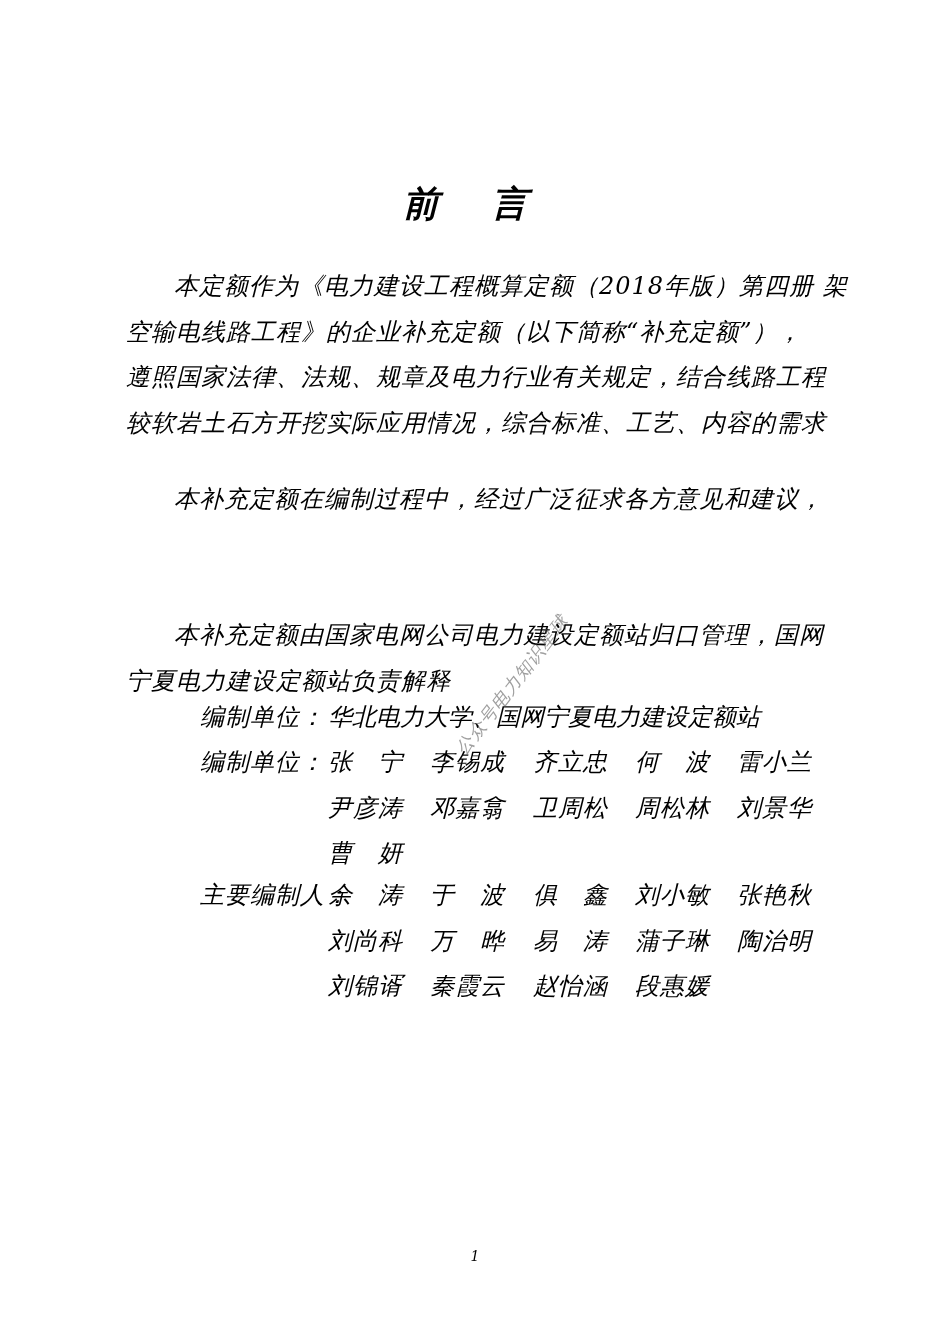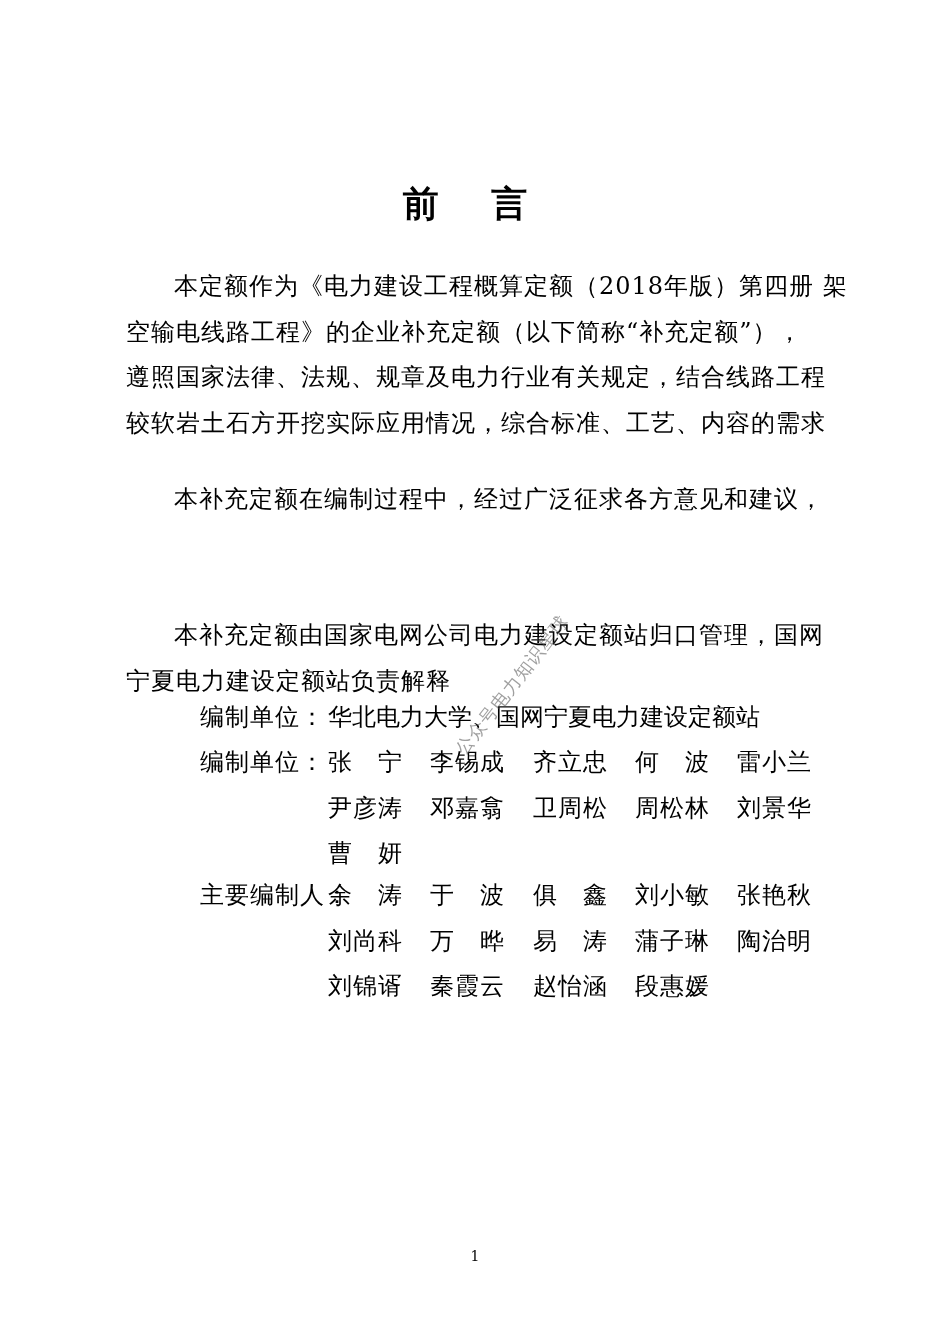--- a/index.html
+++ b/index.html
@@ -1,21 +1,21 @@
 <!DOCTYPE html>
 <html><head>
 <meta charset="utf-8">
 <style>
   html, body { margin: 0; padding: 0; background: #ffffff; }
   body {
     width: 950px; height: 1344px; position: relative; overflow: hidden;
     font-family: "DejaVu Serif", "Liberation Serif", serif;
     color: #000;
   }
-  .page { position: absolute; left: 0; top: 0; width: 950px; height: 1344px; }
+  .page { position: absolute; left: 0; top: 0; width: 950px; height: 1344px; font-style: italic; }
   .title {
     position: absolute; top: 180px; left: 0; width: 950px; text-align: center;
     font-size: 36px; font-weight: bold; letter-spacing: 20px;
     font-family: "DejaVu Sans", sans-serif;
   }
   .para {
     position: absolute; left: 126px; width: 704px;
     font-size: 24px; line-height: 45.5px; text-align: justify;
     text-align-last: left;
     letter-spacing: 1px;

